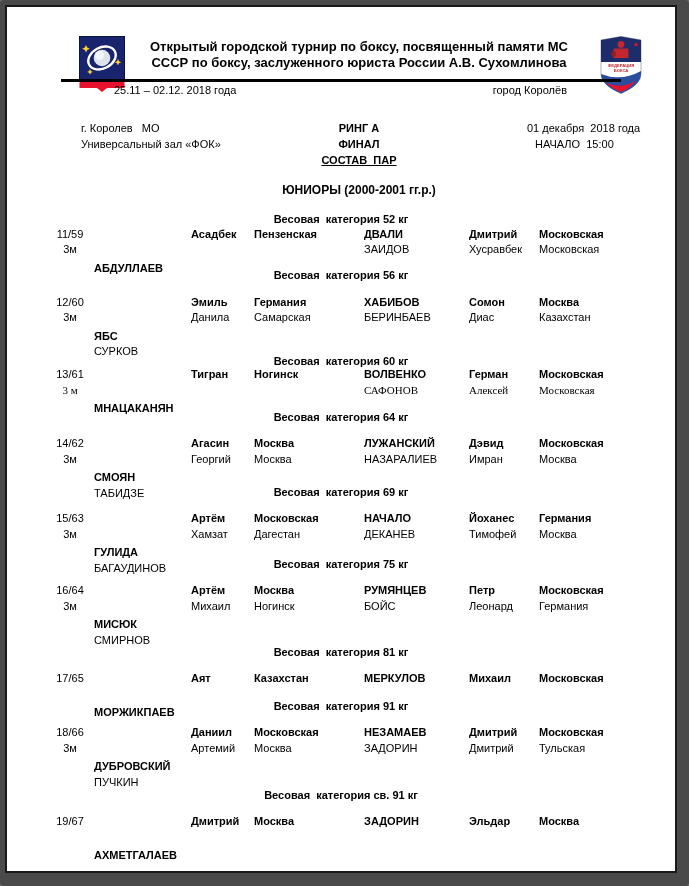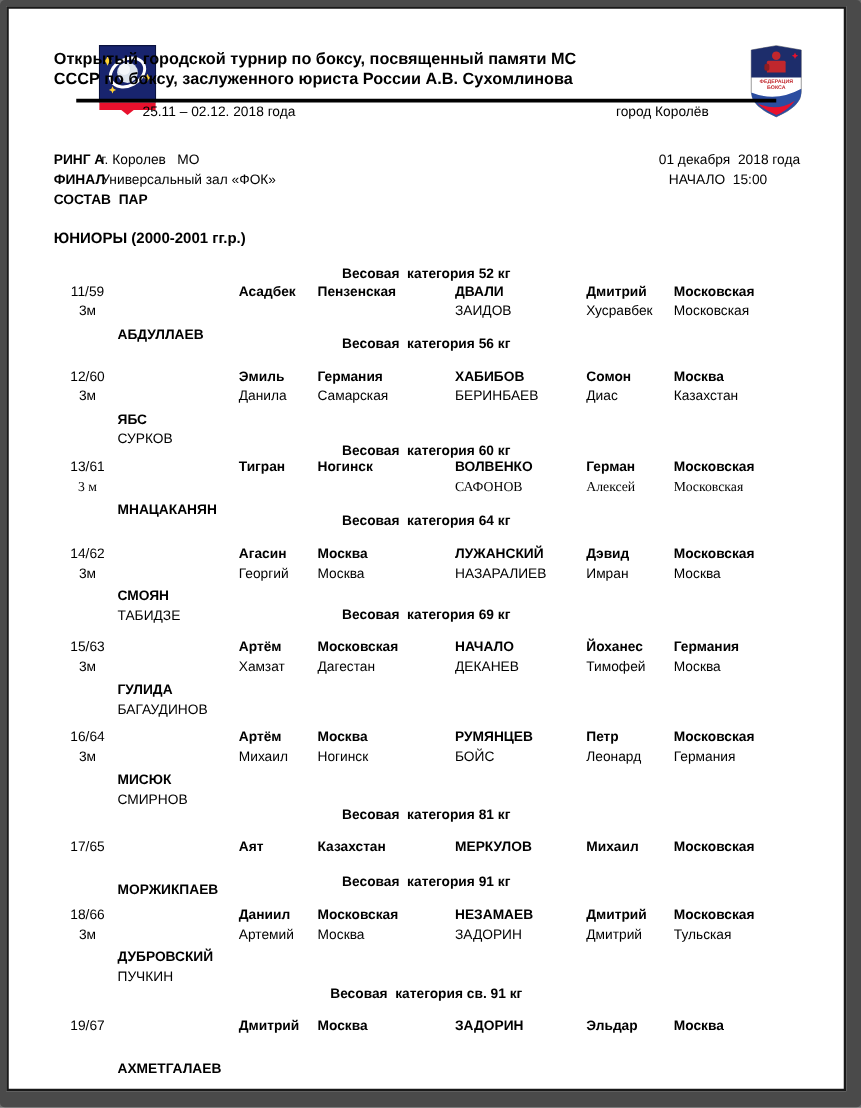--- a/index.html
+++ b/index.html
@@ -3,35 +3,35 @@
 <meta charset="utf-8">
 <style>
   html,body{margin:0;padding:0;background:#6b6b6b;}
   #frame{position:relative;width:689px;height:886px;background:#4a4a4a;border-radius:4px;overflow:hidden;
          font-family:"Liberation Sans", sans-serif;}
   #page{position:absolute;left:5px;top:5px;width:672px;height:868px;background:#ffffff;
         border:2px solid #191919;box-sizing:border-box;}
   
   .t{position:absolute;white-space:pre;font-size:11px;line-height:13px;color:#000;}
   .b{font-weight:bold;}
-  .ctr{left:0;right:0;text-align:left;padding-left:36px;}
+  .ctr{left:0;right:0;text-align:center;padding-left:36px;}
   
   #logo-left{position:absolute;left:72px;top:29px;width:46px;height:56px;}
   #logo-right{position:absolute;left:592px;top:28px;width:44px;height:60px;}
   #title1{top:32px;font-size:13px;line-height:16px;font-weight:bold;}
   #title2{top:48px;font-size:13px;line-height:16px;font-weight:bold;}
   #hrule{position:absolute;left:54px;top:72px;width:560px;height:3px;background:#000;}
   #dates{left:107px;top:77px;}
   #city{left:300px;top:77px;width:260px;text-align:right;}
   
   #loc1{left:74px;top:115px;}
   #loc2{left:74px;top:131px;}
   #ring{top:115px;font-weight:bold;}
   #stage{top:131px;font-weight:bold;}
-  #pairs{top:147px;font-weight:bold;}
+  #pairs{top:147px;font-weight:bold;text-decoration:underline;}
   #evdate{left:520px;top:115px;}
   #evstart{left:528px;top:131px;}
   #group{top:177px;font-size:12px;font-weight:bold;}
   
   #sections{position:absolute;left:0;top:0;right:0;bottom:0;}
   .cat{position:absolute;left:0;right:0;text-align:center;font-weight:bold;white-space:pre;
        font-size:11px;line-height:13px;color:#000;}
   .brow{position:absolute;left:0;right:0;height:15px;}
   .cell{position:absolute;white-space:pre;font-size:11px;line-height:13px;color:#000;}
   .c0{left:40px;width:46px;text-align:center;}
@@ -182,20 +182,21 @@
         </div>
         <div class="brow" style="top: 521px;">
           <span class="cell c0">3м</span>
           <span class="cell c1">БАГАУДИНОВ</span>
           <span class="cell c2">Хамзат</span>
           <span class="cell c3">Дагестан</span>
           <span class="cell c4">ДЕКАНЕВ</span>
           <span class="cell c5">Тимофей</span>
           <span class="cell c6">Москва</span>
         </div>
+        <div class="cat" style="top: 551px;">Весовая  категория 75 кг</div>
         <div class="brow" style="top: 577px;">
           <span class="cell c0">16/64</span>
           <span class="cell c1 b">МИСЮК</span>
           <span class="cell c2 b">Артём</span>
           <span class="cell c3 b">Москва</span>
           <span class="cell c4 b">РУМЯНЦЕВ</span>
           <span class="cell c5 b">Петр</span>
           <span class="cell c6 b">Московская</span>
         </div>
         <div class="brow" style="top: 593px;">

